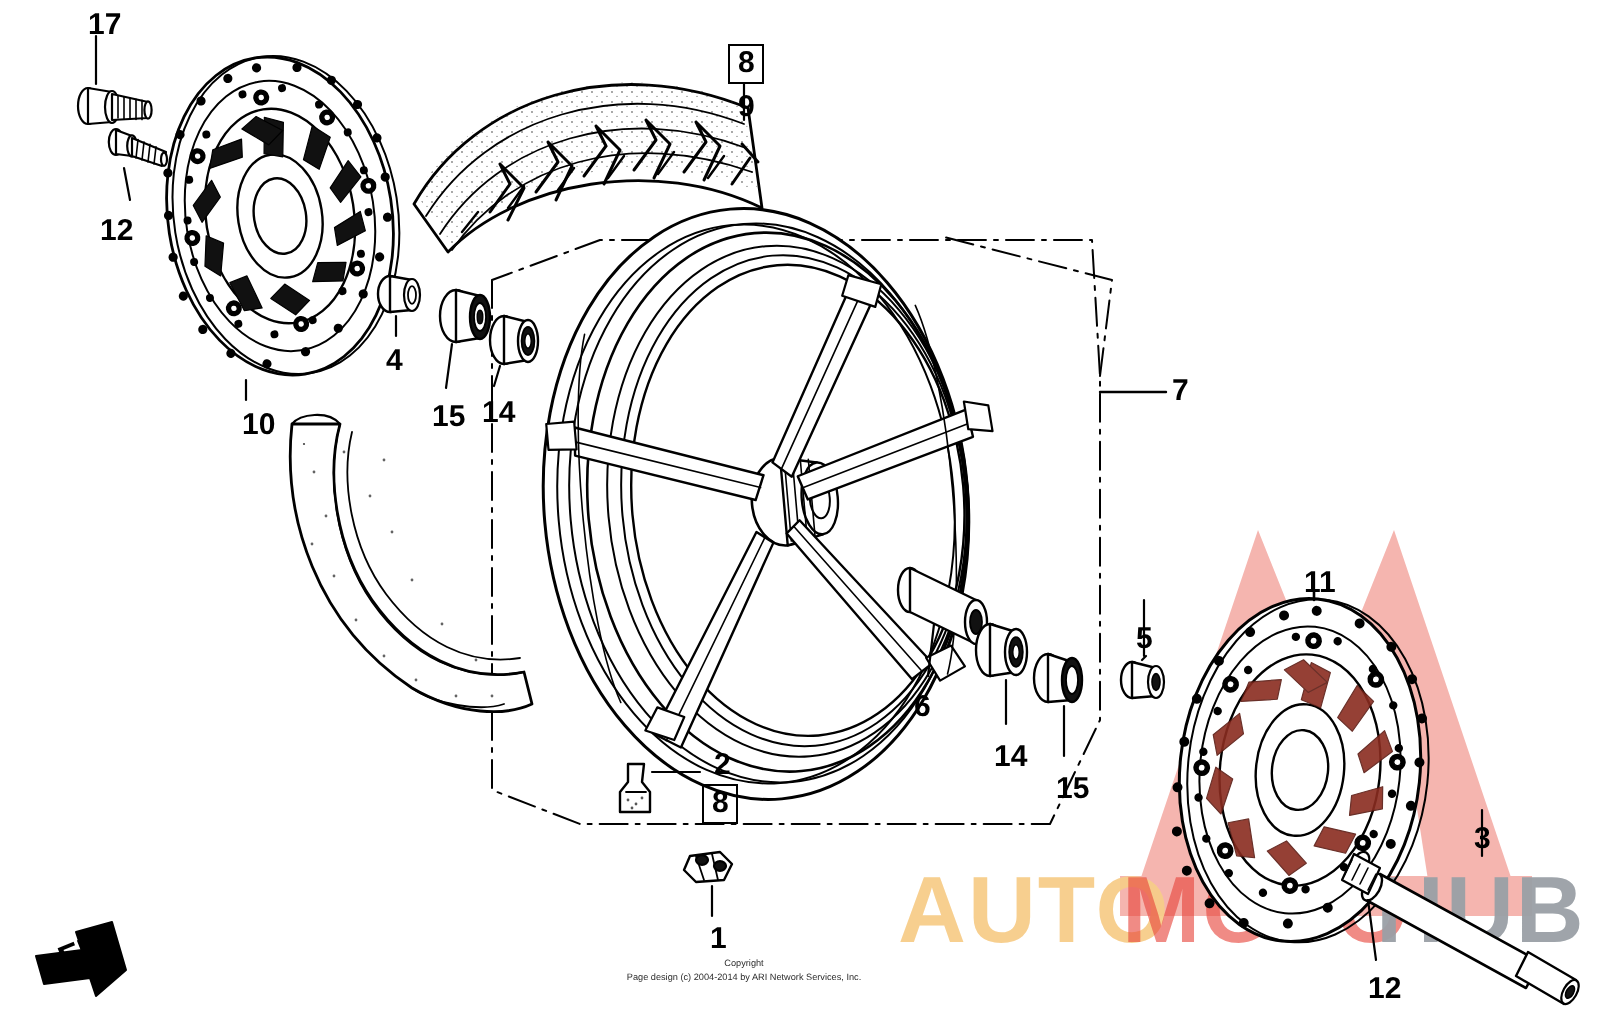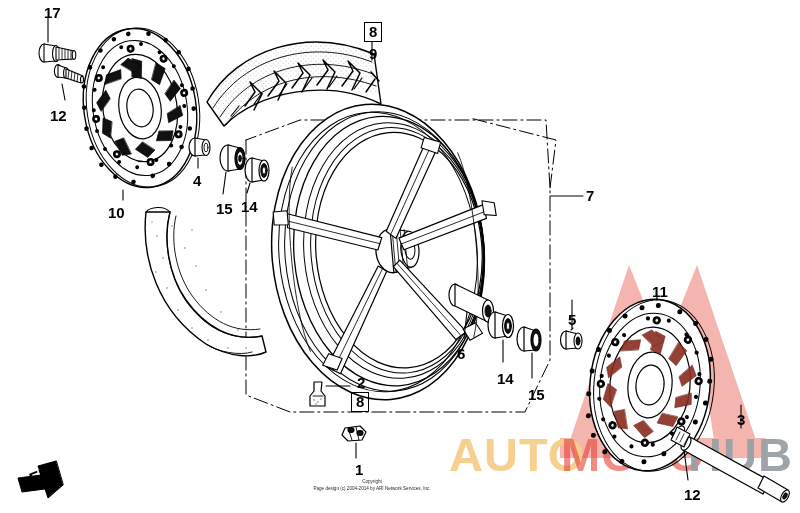--- a/index.html
+++ b/index.html
@@ -490,21 +490,21 @@
 
       <g>
         <path d="M56 461 L38 466 L41 475 L18 478 L22 492 L45 489 L48 498 L63 485 Z" fill="#000" stroke="#000" stroke-width="1"></path>
       </g>
 
     </g>
   </svg>
 
   <div class="callout" style="left:44px;top:5px;">17</div>
   <div class="callout" style="left:50px;top:108px;">12</div>
-  <div class="callout" style="left:108px;top:205px;text-align:center;">10</div>
+  <div class="callout" style="left:121px;top:205px;text-align:center;">10</div>
   <div class="callout boxed" style="left:364px;top:22px;">8</div>
   <div class="callout" style="left:369px;top:46px;">9</div>
   <div class="callout" style="left:193px;top:173px;">4</div>
   <div class="callout" style="left:216px;top:201px;">15</div>
   <div class="callout" style="left:241px;top:199px;">14</div>
   <div class="callout" style="left:586px;top:188px;">7</div>
   <div class="callout" style="left:457px;top:346px;">6</div>
   <div class="callout" style="left:497px;top:371px;">14</div>
   <div class="callout" style="left:528px;top:387px;">15</div>
   <div class="callout" style="left:568px;top:312px;">5</div>

